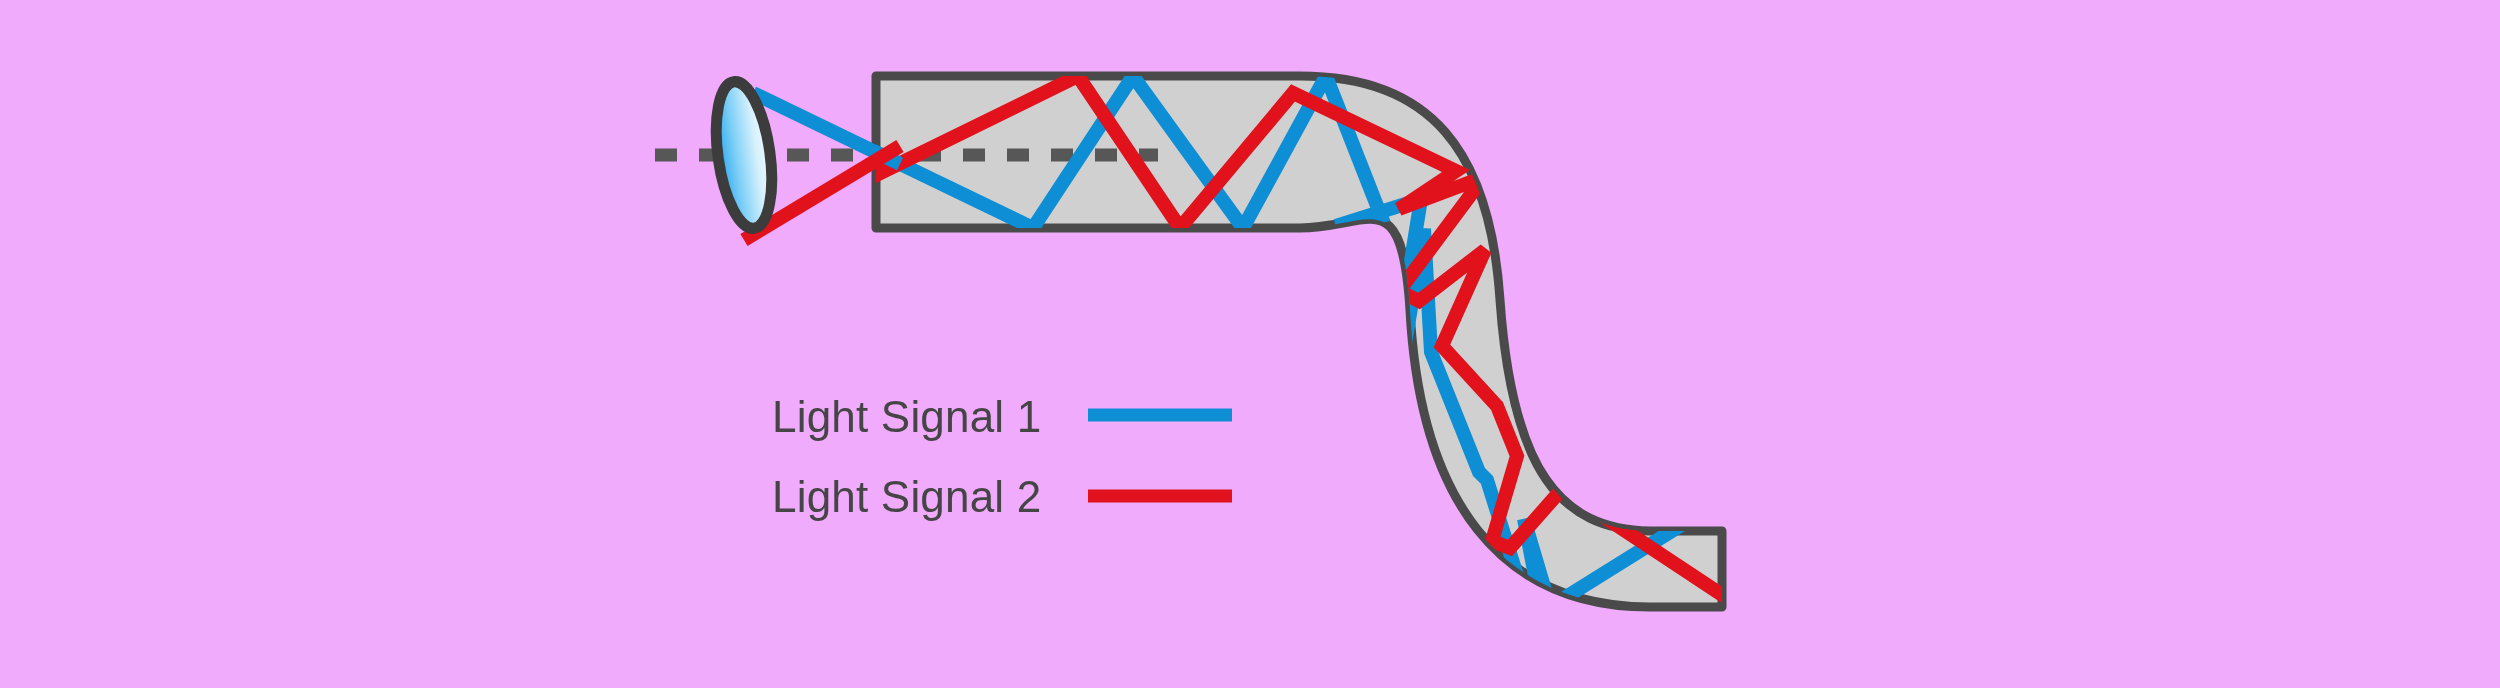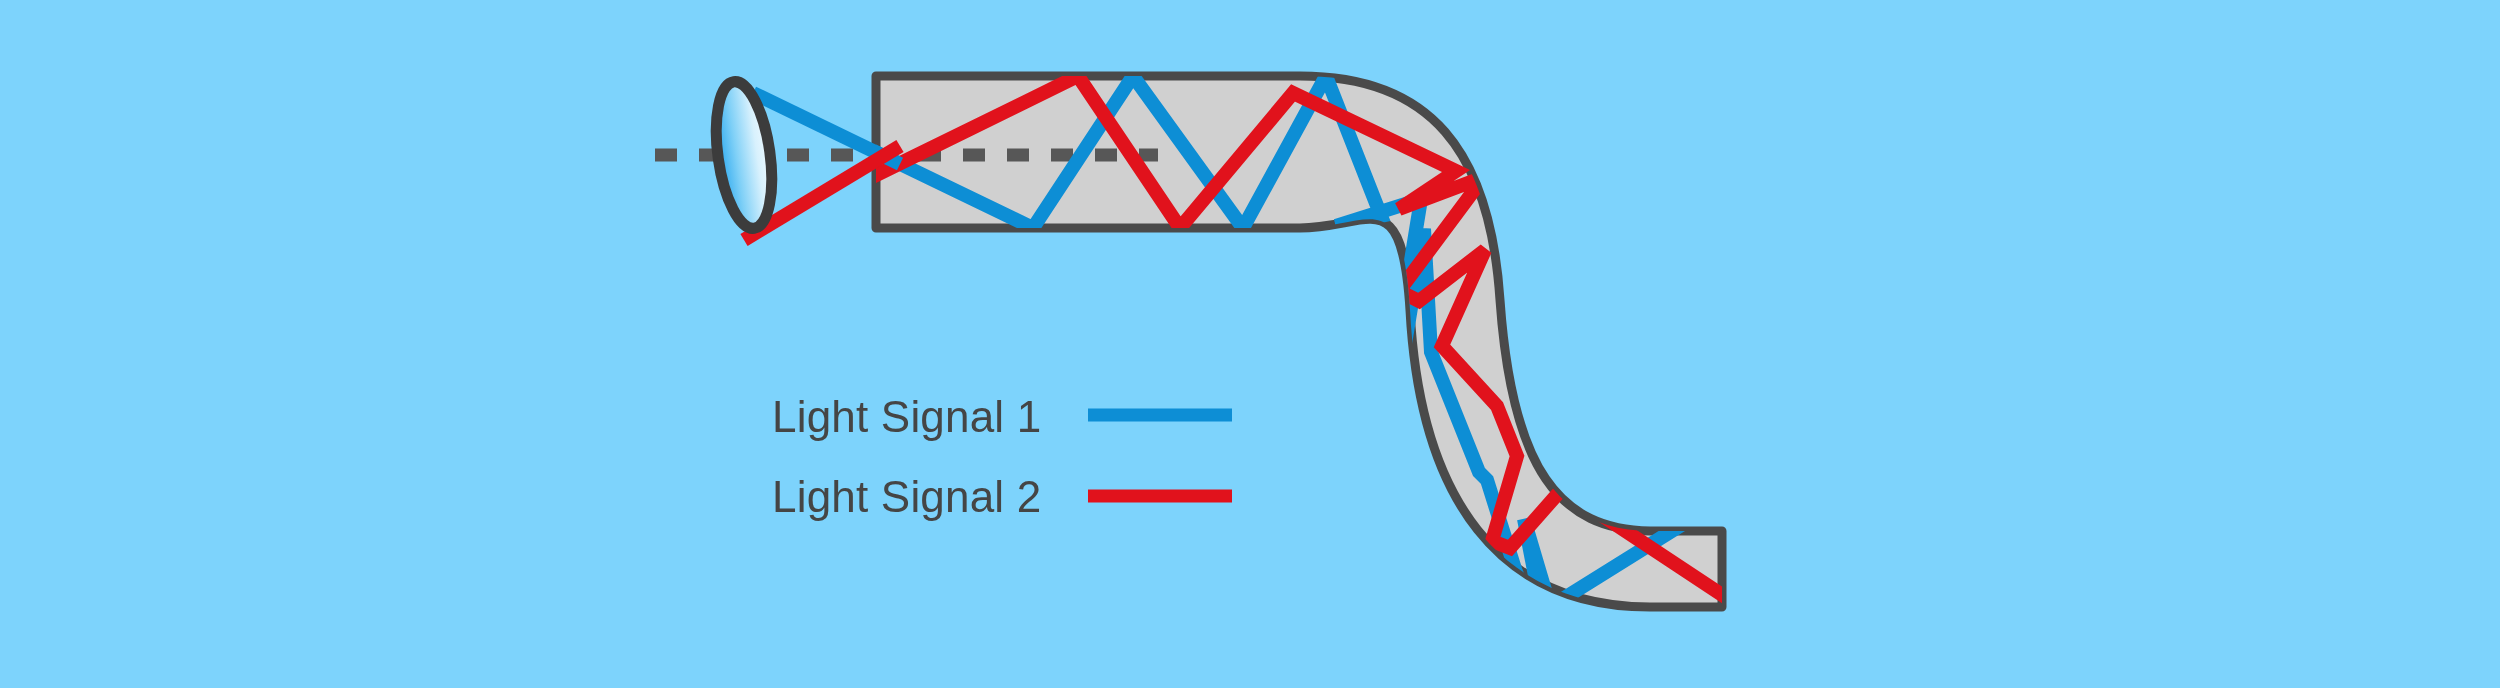--- a/index.html
+++ b/index.html
@@ -7,21 +7,21 @@
     padding: 0;
     background: #ffffff;
   }
   body {
     font-family: "Liberation Sans", sans-serif;
   }
   #stage {
     position: relative;
     width: 2500px;
     height: 688px;
-    background: #7dd3fc;
+    background: #f0abfc;
     overflow: hidden;
   }
   #diagram-svg {
     position: absolute;
     left: 0;
     top: 0;
     width: 2500px;
     height: 688px;
     display: block;
   }

